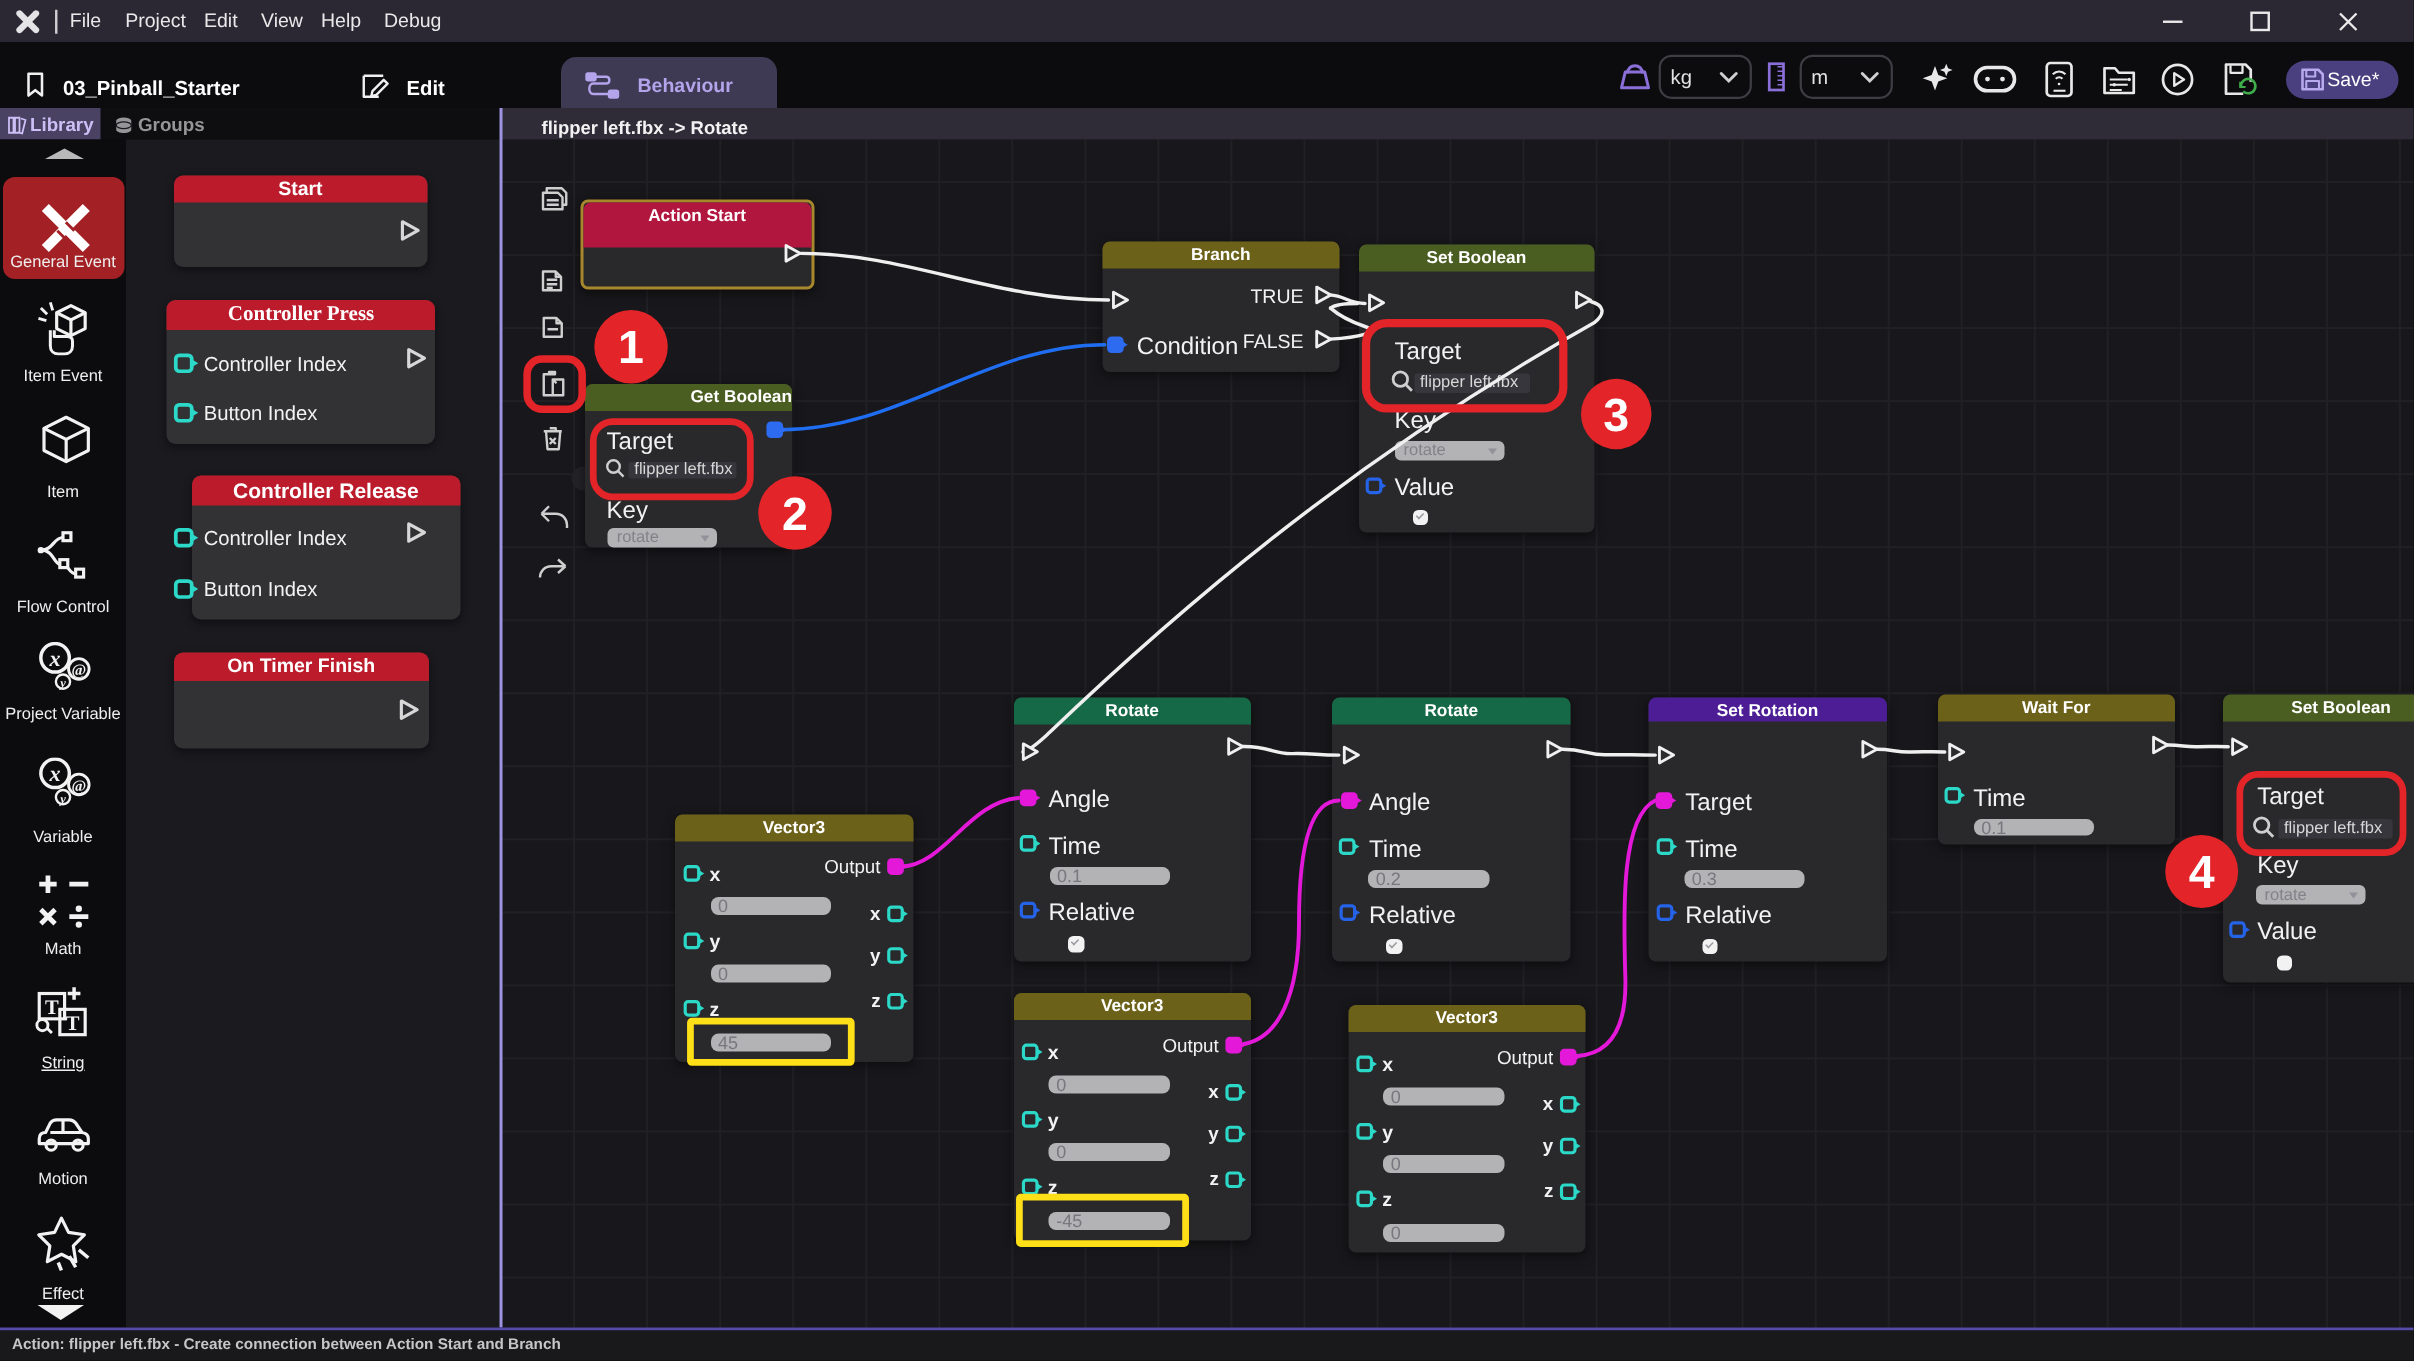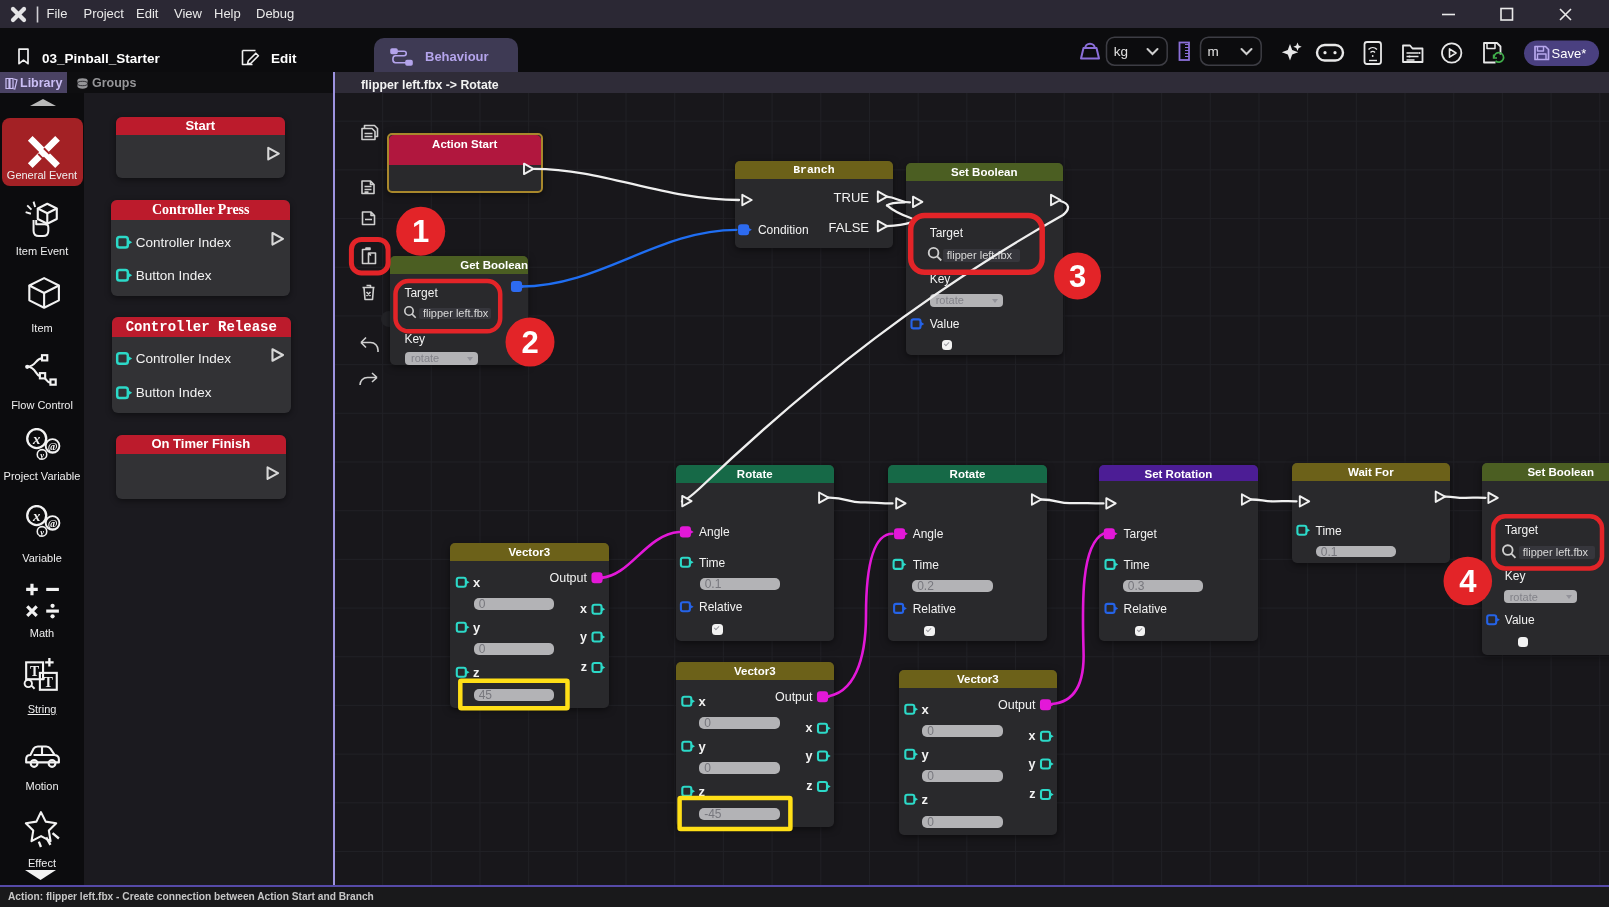--- a/index.html
+++ b/index.html
@@ -17,21 +17,21 @@
  background-size:48.7px 48.7px;background-position:48.1px 27.7px;}
 #vdiv{left:332.6px;top:72px;width:2px;height:813px;background:#9d93e0;}
 #hdiv{left:0;top:884.5px;width:1609px;height:2px;background:#564aa8;}
 #statusbar{left:0;top:886.5px;width:1609px;height:20.5px;background:#19191b;}
 .node{position:absolute;background:#29292c;border-radius:5px;box-shadow:0 2px 7px rgba(0,0,0,0.5);}
 .nhead{position:absolute;left:0;top:0;width:100%;height:18px;border-radius:5px 5px 0 0;
  color:#fff;font-size:11.5px;font-weight:bold;text-align:center;line-height:18px;}
 .snode{position:absolute;background:#323235;border-radius:6px;box-shadow:0 2px 6px rgba(0,0,0,0.45);}
 .snhead{position:absolute;left:0;top:0;width:100%;background:#bc1b2c;border-radius:6px 6px 0 0;
  color:#fff;font-weight:bold;text-align:center;}
-.lab{position:absolute;color:#f2f2f2;font-size:12px;white-space:nowrap;}
+.lab{position:absolute;color:#f2f2f2;font-size:16px;white-space:nowrap;}
 .labb{position:absolute;color:#f2f2f2;font-size:13px;font-weight:bold;white-space:nowrap;}
 .labr{position:absolute;color:#f2f2f2;font-size:12.5px;white-space:nowrap;text-align:right;}
 .fld{position:absolute;background:#b3b3b6;border-radius:5px;color:#77777d;font-size:12px;}
 .fld span{position:absolute;left:5px;top:50%;transform:translateY(-50%);}
 .drop{position:absolute;background:#b3b3b6;border-radius:4px;color:#828289;font-size:11px;}
 .drop span{position:absolute;left:6px;top:50%;transform:translateY(-50%);}
 .drop i{position:absolute;right:5px;top:50%;margin-top:-1.5px;border-left:3.5px solid transparent;border-right:3.5px solid transparent;border-top:4px solid #92929a;}
 .sfld{position:absolute;background:#36363c;border-radius:2px;color:#d8d8d8;font-size:11px;}
 .sfld span{position:absolute;left:4px;top:50%;transform:translateY(-50%);white-space:nowrap;}
 .cb{position:absolute;width:10.5px;height:10.5px;background:#f2f2f2;border-radius:3.5px;}
@@ -202,35 +202,35 @@
 <path d="M22,26 l4,7 M28,22 l6,5 M15,30 l2,5" stroke-width="2.2"></path>
     </g>
   </svg>
 <div class="catlab" style="left:0;top:857px;">Effect</div>
 <div class="snode" style="left:116px;top:116.6px;width:168.5px;height:61.7px;">
     <div class="snhead" style="height:18.7px;line-height:18.7px;font-size:13px;">Start</div>
   </div>
 <div class="snode" style="left:111px;top:200px;width:179.4px;height:96.3px;font-family:Liberation Serif, serif;">
     <div class="snhead" style="height:20px;line-height:20px;font-size:14px;">Controller Press</div>
   </div>
-<div class="snode" style="left:112px;top:317.1px;width:178.5px;height:95.8px;font-family:Liberation Mono, monospace;">
+<div class="snode" style="left:128px;top:317.1px;width:178.5px;height:95.8px;">
     <div class="snhead" style="height:20px;line-height:20px;font-size:14px;">Controller Release</div>
   </div>
 <div class="snode" style="left:116px;top:435px;width:169.6px;height:63.8px;">
     <div class="snhead" style="height:18.7px;line-height:18.7px;font-size:13px;">On Timer Finish</div>
   </div>
 <div class="lab" style="left:135.8px;top:234.7px;font-size:13.5px;">Controller Index</div>
 <div class="lab" style="left:135.8px;top:267.7px;font-size:13.5px;">Button Index</div>
 <div class="lab" style="left:135.8px;top:351px;font-size:13.5px;">Controller Index</div>
 <div class="lab" style="left:135.8px;top:385.2px;font-size:13.5px;">Button Index</div>
 <div class="node" style="left:386.7px;top:132.6px;width:156px;height:60.5px;border:2px solid #a8882c;">
     <div class="nhead" style="background:#b1173e;height:30px;line-height:18px;">Action Start</div>
   </div>
 <div class="node" style="left:734.7px;top:161.4px;width:158.3px;height:86.5px;">
-    <div class="nhead" style="background:#6c6119;height:18px;line-height:18px;font-family:Liberation Mono, monospace;">Branch</div>
+    <div class="nhead" style="background:#6c6119;height:18px;line-height:18px;">Branch</div>
   </div>
 <div class="node" style="left:905.5px;top:162.8px;width:157.5px;height:192.4px;">
     <div class="nhead" style="background:#4b5e22;height:18px;line-height:18px;">Set Boolean</div>
   </div>
 <div class="abs" style="left:381px;top:311px;width:16px;height:16px;border-radius:50%;background:#232327;"></div>
 <div class="node" style="left:390px;top:255.8px;width:138px;height:109.5px;">
     <div class="nhead" style="background:#4b5e22;height:18px;line-height:18px;text-align:right;">Get Boolean</div>
   </div>
 <div class="node" style="left:675.5px;top:464.5px;width:158.5px;height:176px;">
     <div class="nhead" style="background:#166947;height:18px;line-height:18px;">Rotate</div>

